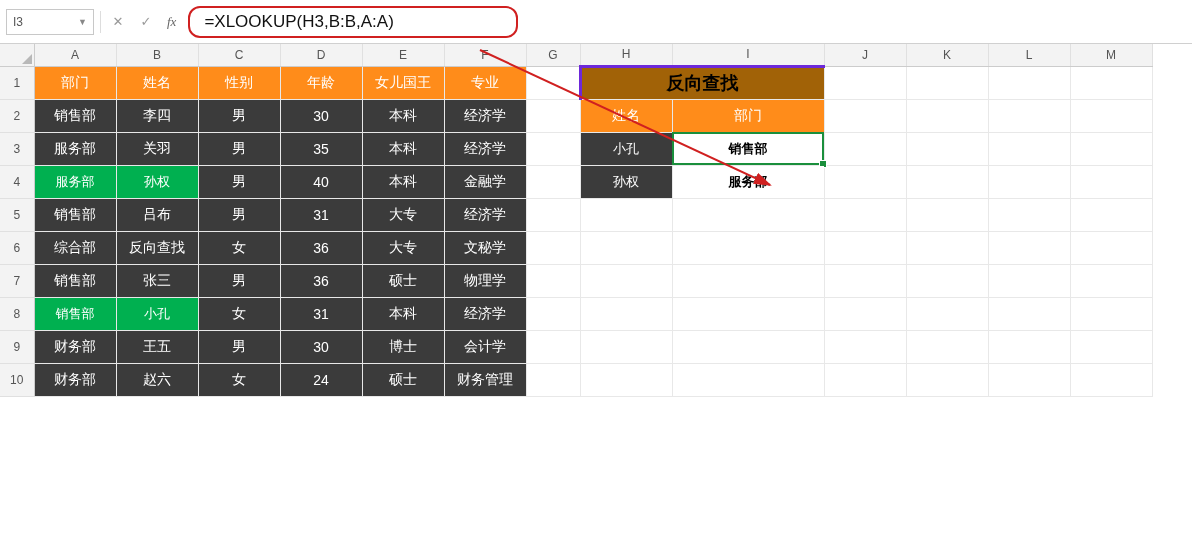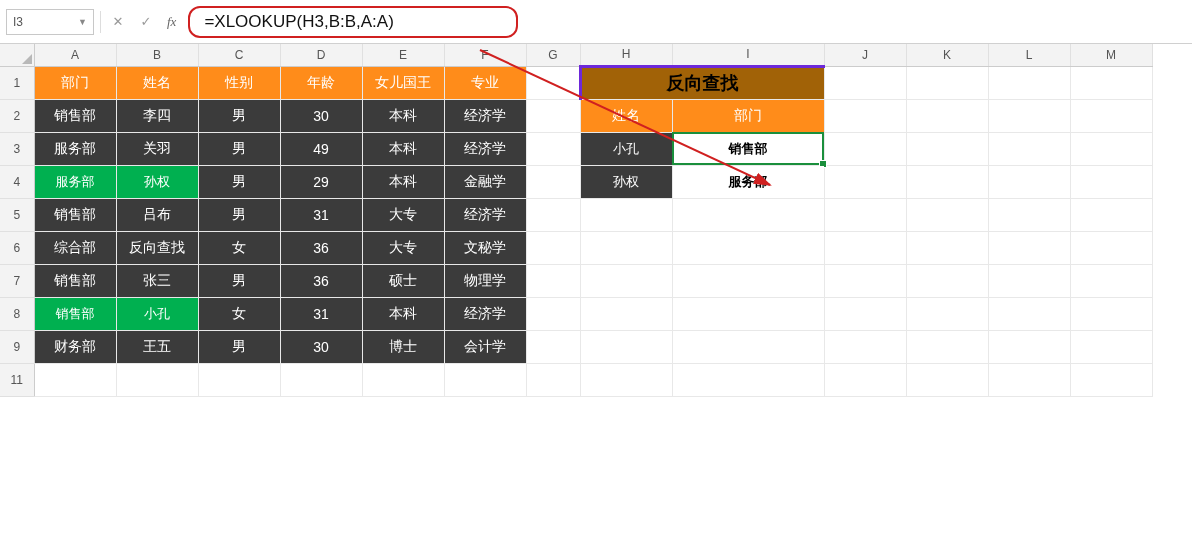--- a/index.html
+++ b/index.html
@@ -276,37 +276,37 @@
           <td class="cell"></td>
           <td class="cell"></td>
           <td class="cell"></td>
           <td class="cell"></td>
         </tr>
         <tr>
           <th class="row">3</th>
           <td class="cell dark">服务部</td>
           <td class="cell dark">关羽</td>
           <td class="cell dark">男</td>
-          <td class="cell dark">49</td>
+          <td class="cell dark">35</td>
           <td class="cell dark">本科</td>
           <td class="cell dark">经济学</td>
           <td class="cell"></td>
           <td class="cell lookdark">小孔</td>
           <td class="cell lookwhite sel">销售部</td>
           <td class="cell"></td>
           <td class="cell"></td>
           <td class="cell"></td>
           <td class="cell"></td>
         </tr>
         <tr>
           <th class="row">4</th>
           <td class="cell green">服务部</td>
           <td class="cell green">孙权</td>
           <td class="cell dark">男</td>
-          <td class="cell dark">29</td>
+          <td class="cell dark">40</td>
           <td class="cell dark">本科</td>
           <td class="cell dark">金融学</td>
           <td class="cell"></td>
           <td class="cell lookdark">孙权</td>
           <td class="cell lookwhite">服务部</td>
           <td class="cell"></td>
           <td class="cell"></td>
           <td class="cell"></td>
           <td class="cell"></td>
         </tr>
@@ -384,27 +384,27 @@
           <td class="cell dark">会计学</td>
           <td class="cell"></td>
           <td class="cell"></td>
           <td class="cell"></td>
           <td class="cell"></td>
           <td class="cell"></td>
           <td class="cell"></td>
           <td class="cell"></td>
         </tr>
         <tr>
-          <th class="row">11</th>
-          <td class="cell"></td>
-          <td class="cell"></td>
-          <td class="cell"></td>
-          <td class="cell"></td>
-          <td class="cell"></td>
-          <td class="cell"></td>
+          <th class="row">10</th>
+          <td class="cell dark">财务部</td>
+          <td class="cell dark">赵六</td>
+          <td class="cell dark">女</td>
+          <td class="cell dark">24</td>
+          <td class="cell dark">硕士</td>
+          <td class="cell dark">财务管理</td>
           <td class="cell"></td>
           <td class="cell"></td>
           <td class="cell"></td>
           <td class="cell"></td>
           <td class="cell"></td>
           <td class="cell"></td>
           <td class="cell"></td>
         </tr>
       </tbody>
 </table>

